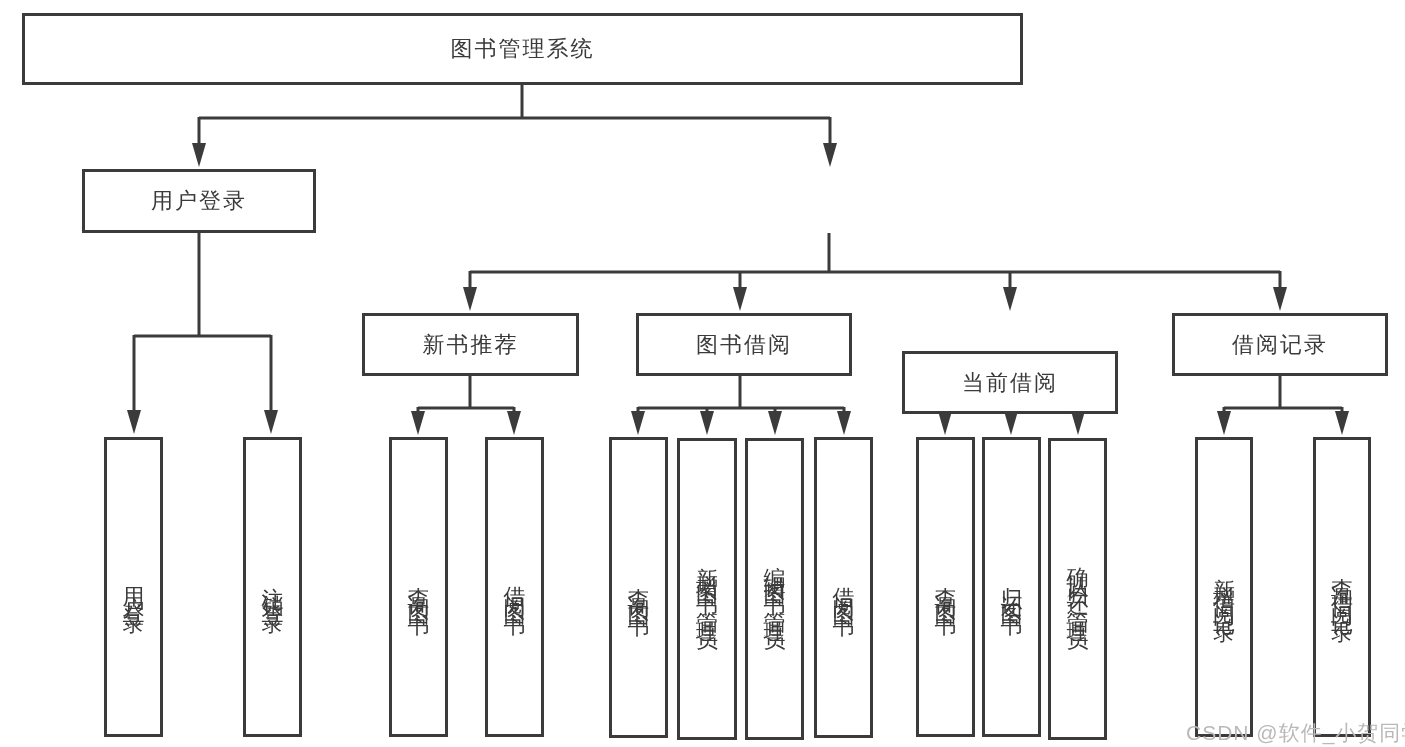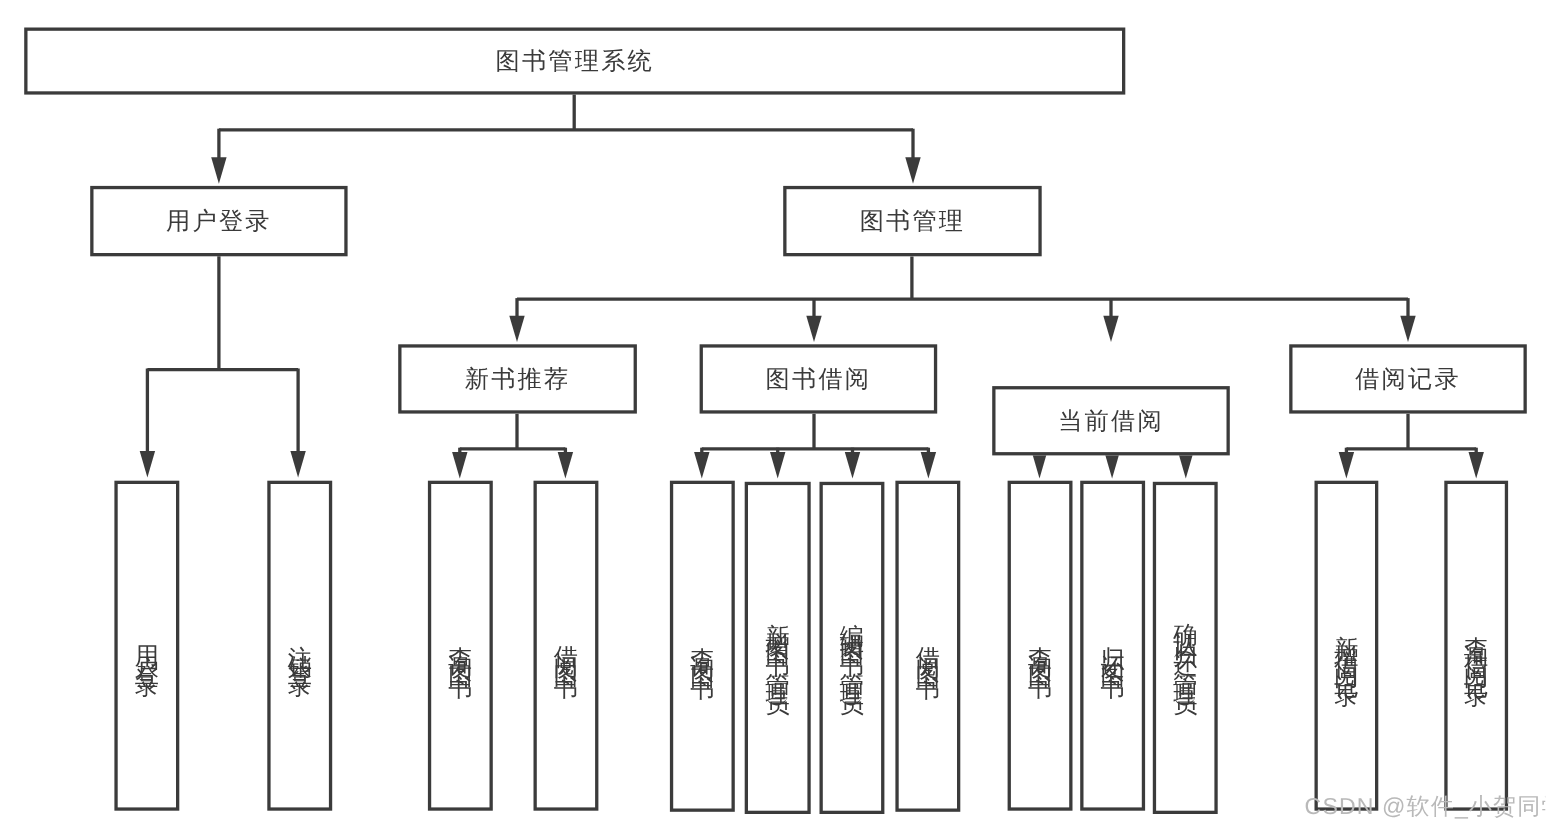--- a/index.html
+++ b/index.html
@@ -114,29 +114,26 @@
 
       <polygon points="938,411 952,411 945,435"></polygon>
       <polygon points="1004,411 1018,411 1011,435"></polygon>
       <polygon points="1071,411 1085,411 1078,435"></polygon>
 
       <polygon points="1217,411 1231,411 1224,435"></polygon>
       <polygon points="1335,411 1349,411 1342,435"></polygon>
     </g>
   </svg>
 
-  <div class="node node-h" style="left:22px;top:13px;width:1001px;height:61px;margin-top:12px;">
+  <div class="node node-h" style="left:22px;top:13px;width:1001px;height:72px;">
     <span>图书管理系统</span>
   </div>
 
   <div class="node node-h" style="left:82px;top:169px;width:234px;height:64px;">
     <span>用户登录</span>
-  </div>
-  <div class="node node-h" style="left:712px;top:169px;width:235px;height:64px;">
-    <span>图书管理</span>
   </div>
 
   <div class="node node-h" style="left:362px;top:313px;width:217px;height:63px;">
     <span>新书推荐</span>
   </div>
   <div class="node node-h" style="left:636px;top:313px;width:216px;height:63px;">
     <span>图书借阅</span>
   </div>
   <div class="node node-h" style="left:902px;top:313px;width:216px;height:63px;margin-top:38px;">
     <span>当前借阅</span>

